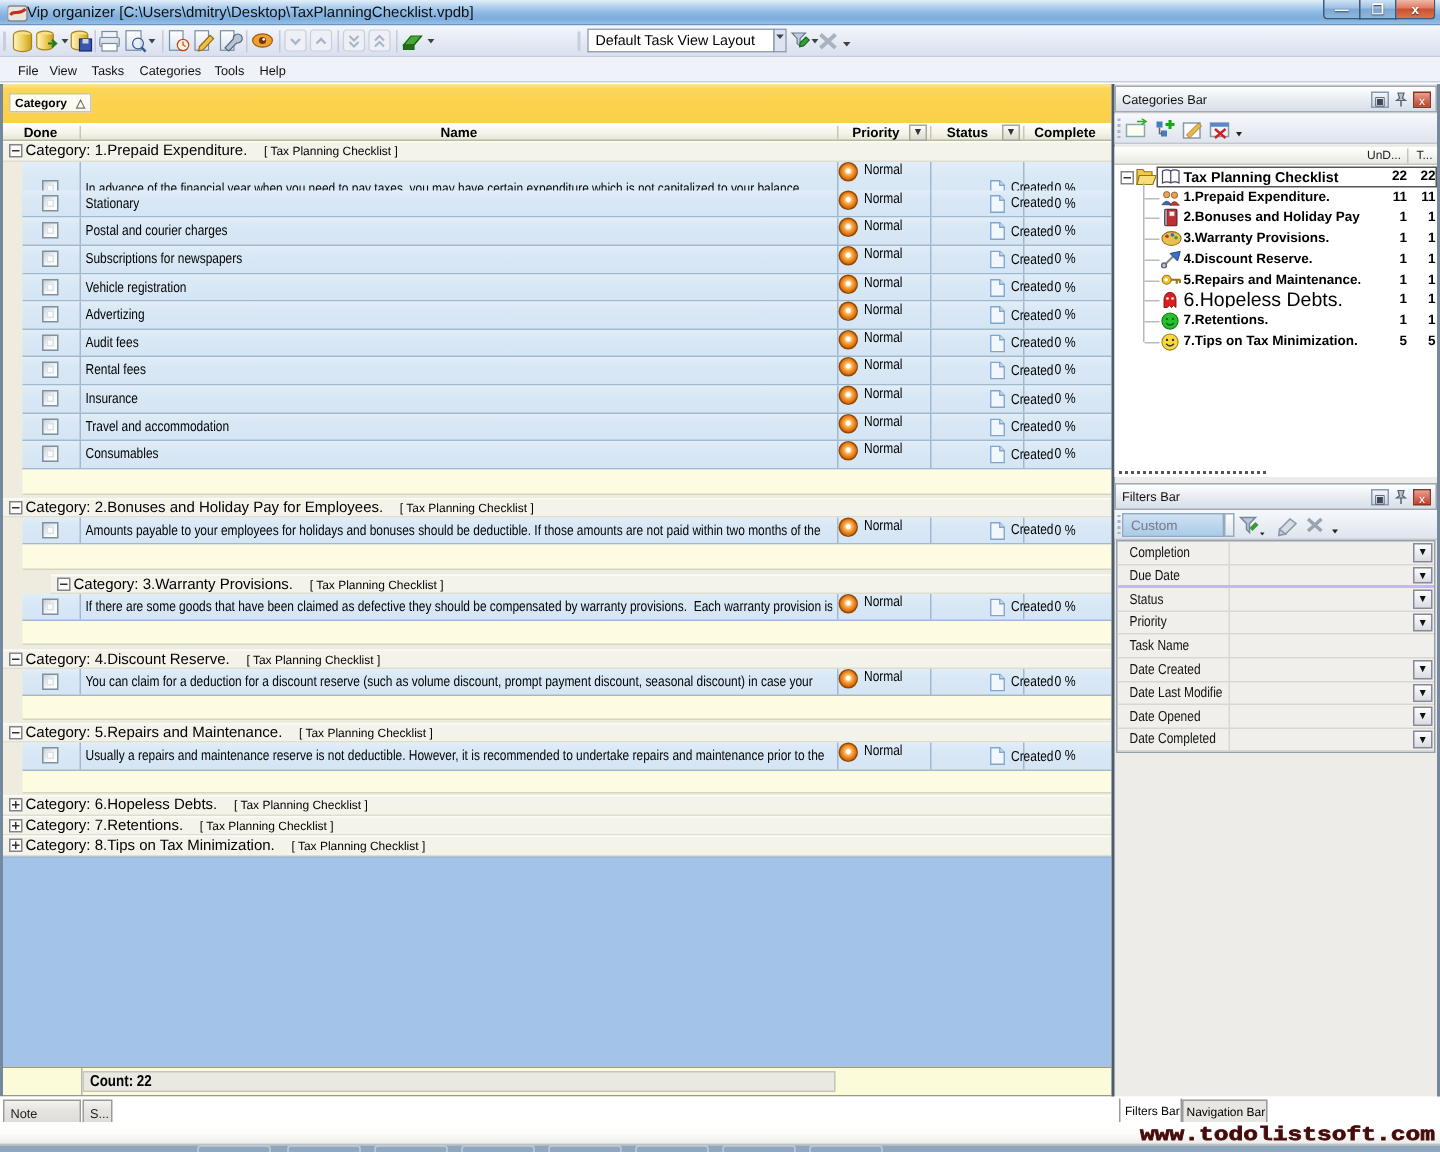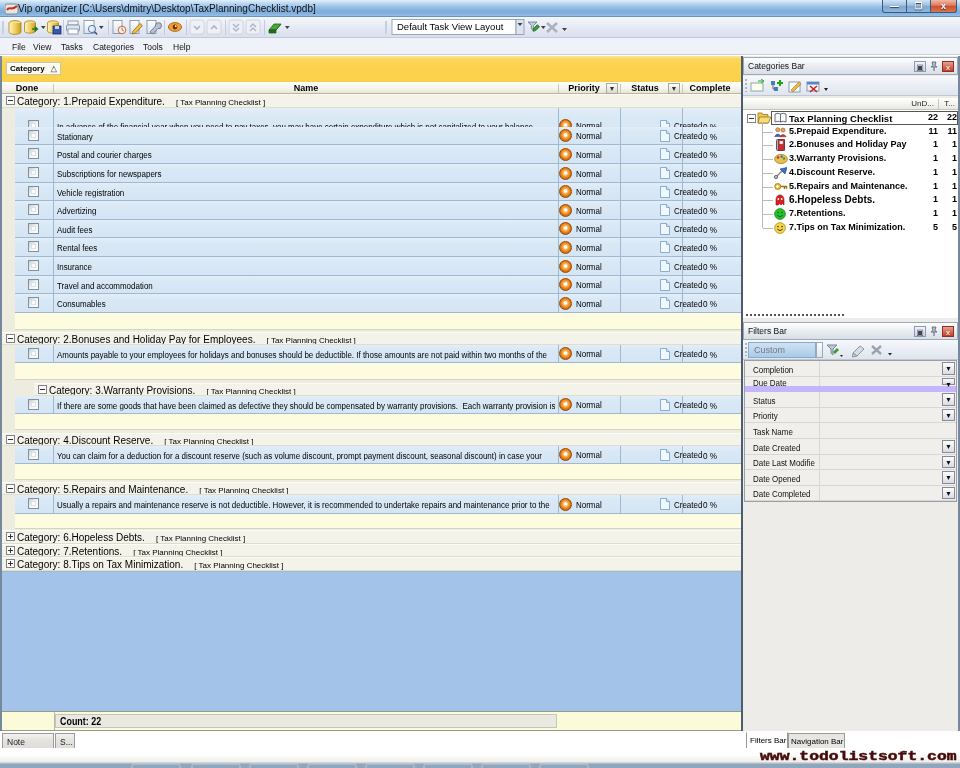--- a/index.html
+++ b/index.html
@@ -32,21 +32,21 @@
 .grouprow .gtxt{position:absolute;left:15px;top:50%;transform:translateY(-50%);}
 .grouprow .gtxt .br{font-size:8px;}
 .pmbox{position:absolute;left:4px;top:50%;width:9px;height:9px;margin-top:-5px;background:#fcfcfa;border:1px solid #848488;box-sizing:border-box;}
 .pmbox:before{content:"";position:absolute;left:1px;right:1px;top:3px;height:1px;background:#333;}
 .pmbox.plus:after{content:"";position:absolute;left:3px;top:1px;bottom:1px;width:1px;background:#333;}
 .taskrow{left:15px;width:726px;background:linear-gradient(180deg,#e2eef9 0%,#d9e8f5 30%,#d5e5f4 100%);border-bottom:1px solid #9fb9d1;box-sizing:border-box;}
 .taskrow .csep{position:absolute;top:0;bottom:0;width:1px;background:#9fb9d1;}
 .cbx{position:absolute;left:13px;top:50%;width:11px;height:11px;margin-top:-6px;border:1px solid #7e919e;background:linear-gradient(135deg,#c9cfd4 0%,#f4f6f7 55%,#ffffff 100%);box-sizing:border-box;}
 .cbx:before{content:"";position:absolute;left:2px;top:2px;right:2px;bottom:2px;background:#fbfcfd;border:1px solid #dde2e6;}
 .tname{position:absolute;left:42px;width:600px;top:50%;transform:translateY(-50%) scaleX(0.83);transform-origin:0 50%;white-space:nowrap;overflow:hidden;font-size:9.6px;}
-.prio{position:absolute;left:544px;top:0;bottom:0;display:flex;align-items:center;white-space:nowrap;}
+.prio{position:absolute;left:544px;top:0;bottom:0;display:flex;white-space:nowrap;}
 .ctx{font-size:9.6px;transform:scaleX(0.83);transform-origin:0 50%;display:inline-block;}
 .pball{display:inline-block;width:11px;height:11px;border-radius:50%;background:radial-gradient(circle at 50% 46%,#ffffff 0%,#ffffff 14%,#f6b65a 30%,#ec7c12 56%,#a04e04 100%);border:1px solid #8f4a06;margin-right:4px;flex:none;}
 .stat{position:absolute;left:608px;top:0;bottom:0;display:flex;align-items:center;white-space:nowrap;margin-left:37px;}
 .doc{display:inline-block;width:10px;height:12px;margin-right:4px;flex:none;background:none;border:none;}
 .compl{position:absolute;left:667px;width:56px;top:50%;transform:translateY(-50%) scaleX(0.85);text-align:center;font-size:9.6px;}
 .ystrip{left:15px;width:726px;background:#fdfce1;border-bottom:1px solid #d6d5c2;box-sizing:border-box;}
 #bluearea{left:2px;top:571px;width:739px;height:140px;background:#a3c4e8;border-top:1px solid #9fb9d1;box-sizing:border-box;}
 #countrow{left:2px;top:711px;width:739px;height:20px;background:#fbfad9;border-top:1px solid #9a9a8c;border-bottom:1px solid #9a9a8c;box-sizing:border-box;}
 #countbar{position:absolute;left:53px;top:2px;width:502px;height:14px;background:#e9e9e2;border:1px solid #c5c5bb;box-sizing:border-box;}
 #countrow .csep2{position:absolute;left:52px;top:0;bottom:0;width:1px;background:#b9b8a8;}
@@ -628,21 +628,21 @@
 <span class="abs" style="left:789px;top:113px;font-weight:bold;font-size:9.5px;line-height:11px;">Tax Planning Checklist</span>
 <span class="abs" style="top:112px;right:22px;font-weight:bold;font-size:9px;line-height:11px;">22</span>
 <span class="abs" style="top:112px;right:3px;font-weight:bold;font-size:9px;line-height:11px;">22</span>
 <div class="abs" style="left:763px;top:131.7px;width:10px;height:1px;background:#bbb;"></div>
 <span class="abs" style="left:774px;top:125.7px;"><svg width="13" height="12" viewBox="0 0 13 12">
         <path d="M0.6 10.5 q3.2 -4.8 6.4 0 z" fill="#3a66c0" stroke="#223c80" stroke-width="0.5"></path>
         <circle cx="3.8" cy="3.8" r="2.1" fill="#e8a25e" stroke="#7a4a10" stroke-width="0.5"></circle>
         <path d="M5.8 10.8 q3.2 -4.8 6.4 0 z" fill="#c03a3a" stroke="#802222" stroke-width="0.5"></path>
         <circle cx="9" cy="4.1" r="2.1" fill="#e8a25e" stroke="#7a4a10" stroke-width="0.5"></circle>
       </svg></span>
-<span class="abs" style="left:789px;top:125.7px;font-weight:bold;font-size:9px;line-height:11px;max-width:118px;overflow:hidden;white-space:nowrap;display:inline-block;">5.Prepaid Expenditure.</span>
+<span class="abs" style="left:789px;top:125.7px;font-weight:bold;font-size:9px;line-height:11px;max-width:118px;overflow:hidden;white-space:nowrap;display:inline-block;">1.Prepaid Expenditure.</span>
 <span class="abs" style="top:125.7px;right:22px;font-weight:bold;font-size:9px;line-height:11px;">11</span>
 <span class="abs" style="top:125.7px;right:3px;font-weight:bold;font-size:9px;line-height:11px;">11</span>
 <div class="abs" style="left:763px;top:145.4px;width:10px;height:1px;background:#bbb;"></div>
 <span class="abs" style="left:774px;top:139.4px;"><svg width="13" height="12" viewBox="0 0 13 12">
         <rect x="2.5" y="0.5" width="8" height="11" rx="1" fill="#d8dce8" stroke="#556"></rect>
         <rect x="4" y="0.5" width="6.5" height="11" fill="#c03030" stroke="#702020" stroke-width="0.5"></rect>
         <rect x="5.5" y="2" width="3.5" height="3" fill="#f5f5f5" stroke="#888" stroke-width="0.4"></rect>
       </svg></span>
 <span class="abs" style="left:789px;top:139.4px;font-weight:bold;font-size:9px;line-height:11px;max-width:118px;overflow:hidden;white-space:nowrap;display:inline-block;">2.Bonuses and Holiday Pay</span>
 <span class="abs" style="top:139.4px;right:22px;font-weight:bold;font-size:9px;line-height:11px;">1</span>
@@ -674,21 +674,21 @@
       </svg></span>
 <span class="abs" style="left:789px;top:180.5px;font-weight:bold;font-size:9px;line-height:11px;max-width:118px;overflow:hidden;white-space:nowrap;display:inline-block;">5.Repairs and Maintenance.</span>
 <span class="abs" style="top:180.5px;right:22px;font-weight:bold;font-size:9px;line-height:11px;">1</span>
 <span class="abs" style="top:180.5px;right:3px;font-weight:bold;font-size:9px;line-height:11px;">1</span>
 <div class="abs" style="left:763px;top:200.2px;width:10px;height:1px;background:#bbb;"></div>
 <span class="abs" style="left:774px;top:194.2px;"><svg width="12" height="12" viewBox="0 0 12 12">
         <path d="M2 11 V5.5 a4 4.6 0 0 1 8 0 V11 l-1.6 -1.4 -1.4 1.4 -1.4 -1.4 -1.4 1.4 z" fill="#d82020" stroke="#8a0f0f" stroke-width="0.6"></path>
         <circle cx="4.3" cy="5" r="0.9" fill="#fff"></circle>
         <circle cx="7.7" cy="5" r="0.9" fill="#fff"></circle>
       </svg></span>
-<span class="abs" style="left:789px;top:194.2px;font-weight:bold;font-size:10px;line-height:11px;max-width:118px;overflow:hidden;white-space:nowrap;display:inline-block;">6.Hopeless Debts.</span>
+<span class="abs" style="left:789px;top:194.2px;font-weight:normal;font-size:13px;line-height:11px;max-width:118px;overflow:hidden;white-space:nowrap;display:inline-block;">6.Hopeless Debts.</span>
 <span class="abs" style="top:194.2px;right:22px;font-weight:bold;font-size:9px;line-height:11px;">1</span>
 <span class="abs" style="top:194.2px;right:3px;font-weight:bold;font-size:9px;line-height:11px;">1</span>
 <div class="abs" style="left:763px;top:213.9px;width:10px;height:1px;background:#bbb;"></div>
 <span class="abs" style="left:774px;top:207.9px;"><svg width="12" height="12" viewBox="0 0 12 12">
         <circle cx="6" cy="6" r="5.4" fill="#28c028" stroke="#0f7a0f" stroke-width="0.7"></circle>
         <circle cx="4" cy="4.6" r="0.8" fill="#063"></circle>
         <circle cx="8" cy="4.6" r="0.8" fill="#063"></circle>
         <path d="M3.4 7.4 q2.6 2.6 5.2 0" stroke="#063" stroke-width="1" fill="none"></path>
       </svg></span>
 <span class="abs" style="left:789px;top:207.9px;font-weight:bold;font-size:9px;line-height:11px;max-width:118px;overflow:hidden;white-space:nowrap;display:inline-block;">7.Retentions.</span>
@@ -728,21 +728,21 @@
         <path d="M2 3 l9 8 m0 -8 l-9 8" stroke="#9aa4b0" stroke-width="2.4"></path>
       </g>
 <path d="M62 10 l4 0 -2 2.6 z" fill="#222"></path>
 </svg>
 <div class="abs" style="left:744px;top:360px;width:213px;height:142px;background:#f0efec;border:1px solid #9aa0a8;box-sizing:border-box;"></div>
 <div class="abs" style="left:745px;top:361px;width:211px;height:16px;border-bottom:1px solid #d8d8d2;box-sizing:border-box;">
       <span style="position:absolute;left:8px;top:50%;transform:translateY(-50%) scaleX(0.83);transform-origin:0 50%;color:#111;font-size:9.6px;white-space:nowrap;">Completion</span>
       <span style="position:absolute;left:74px;top:0;bottom:0;width:1px;background:#d8d8d2;"></span>
       <span style="position:absolute;right:1px;top:1px;bottom:1px;width:13px;background:linear-gradient(180deg,#fdfdfd,#d8dce2);border:1px solid #889;box-sizing:border-box;text-align:center;font-size:7px;line-height:12px;color:#111;">▼</span>
     </div>
-<div class="abs" style="left:745px;top:377px;width:211px;height:15px;border-bottom:6px solid #c4b5fd;box-sizing:border-box;">
+<div class="abs" style="left:745px;top:377px;width:211px;height:15px;border-bottom:2px solid #c4b5fd;box-sizing:border-box;">
       <span style="position:absolute;left:8px;top:50%;transform:translateY(-50%) scaleX(0.83);transform-origin:0 50%;color:#111;font-size:9.6px;white-space:nowrap;">Due Date</span>
       <span style="position:absolute;left:74px;top:0;bottom:0;width:1px;background:#d8d8d2;"></span>
       <span style="position:absolute;right:1px;top:1px;bottom:1px;width:13px;background:linear-gradient(180deg,#fdfdfd,#d8dce2);border:1px solid #889;box-sizing:border-box;text-align:center;font-size:7px;line-height:12px;color:#111;">▼</span>
     </div>
 <div class="abs" style="left:745px;top:392px;width:211px;height:16px;border-bottom:1px solid #d8d8d2;box-sizing:border-box;">
       <span style="position:absolute;left:8px;top:50%;transform:translateY(-50%) scaleX(0.83);transform-origin:0 50%;color:#111;font-size:9.6px;white-space:nowrap;">Status</span>
       <span style="position:absolute;left:74px;top:0;bottom:0;width:1px;background:#d8d8d2;"></span>
       <span style="position:absolute;right:1px;top:1px;bottom:1px;width:13px;background:linear-gradient(180deg,#fdfdfd,#d8dce2);border:1px solid #889;box-sizing:border-box;text-align:center;font-size:7px;line-height:12px;color:#111;">▼</span>
     </div>
 <div class="abs" style="left:745px;top:408px;width:211px;height:15px;border-bottom:1px solid #d8d8d2;box-sizing:border-box;">

